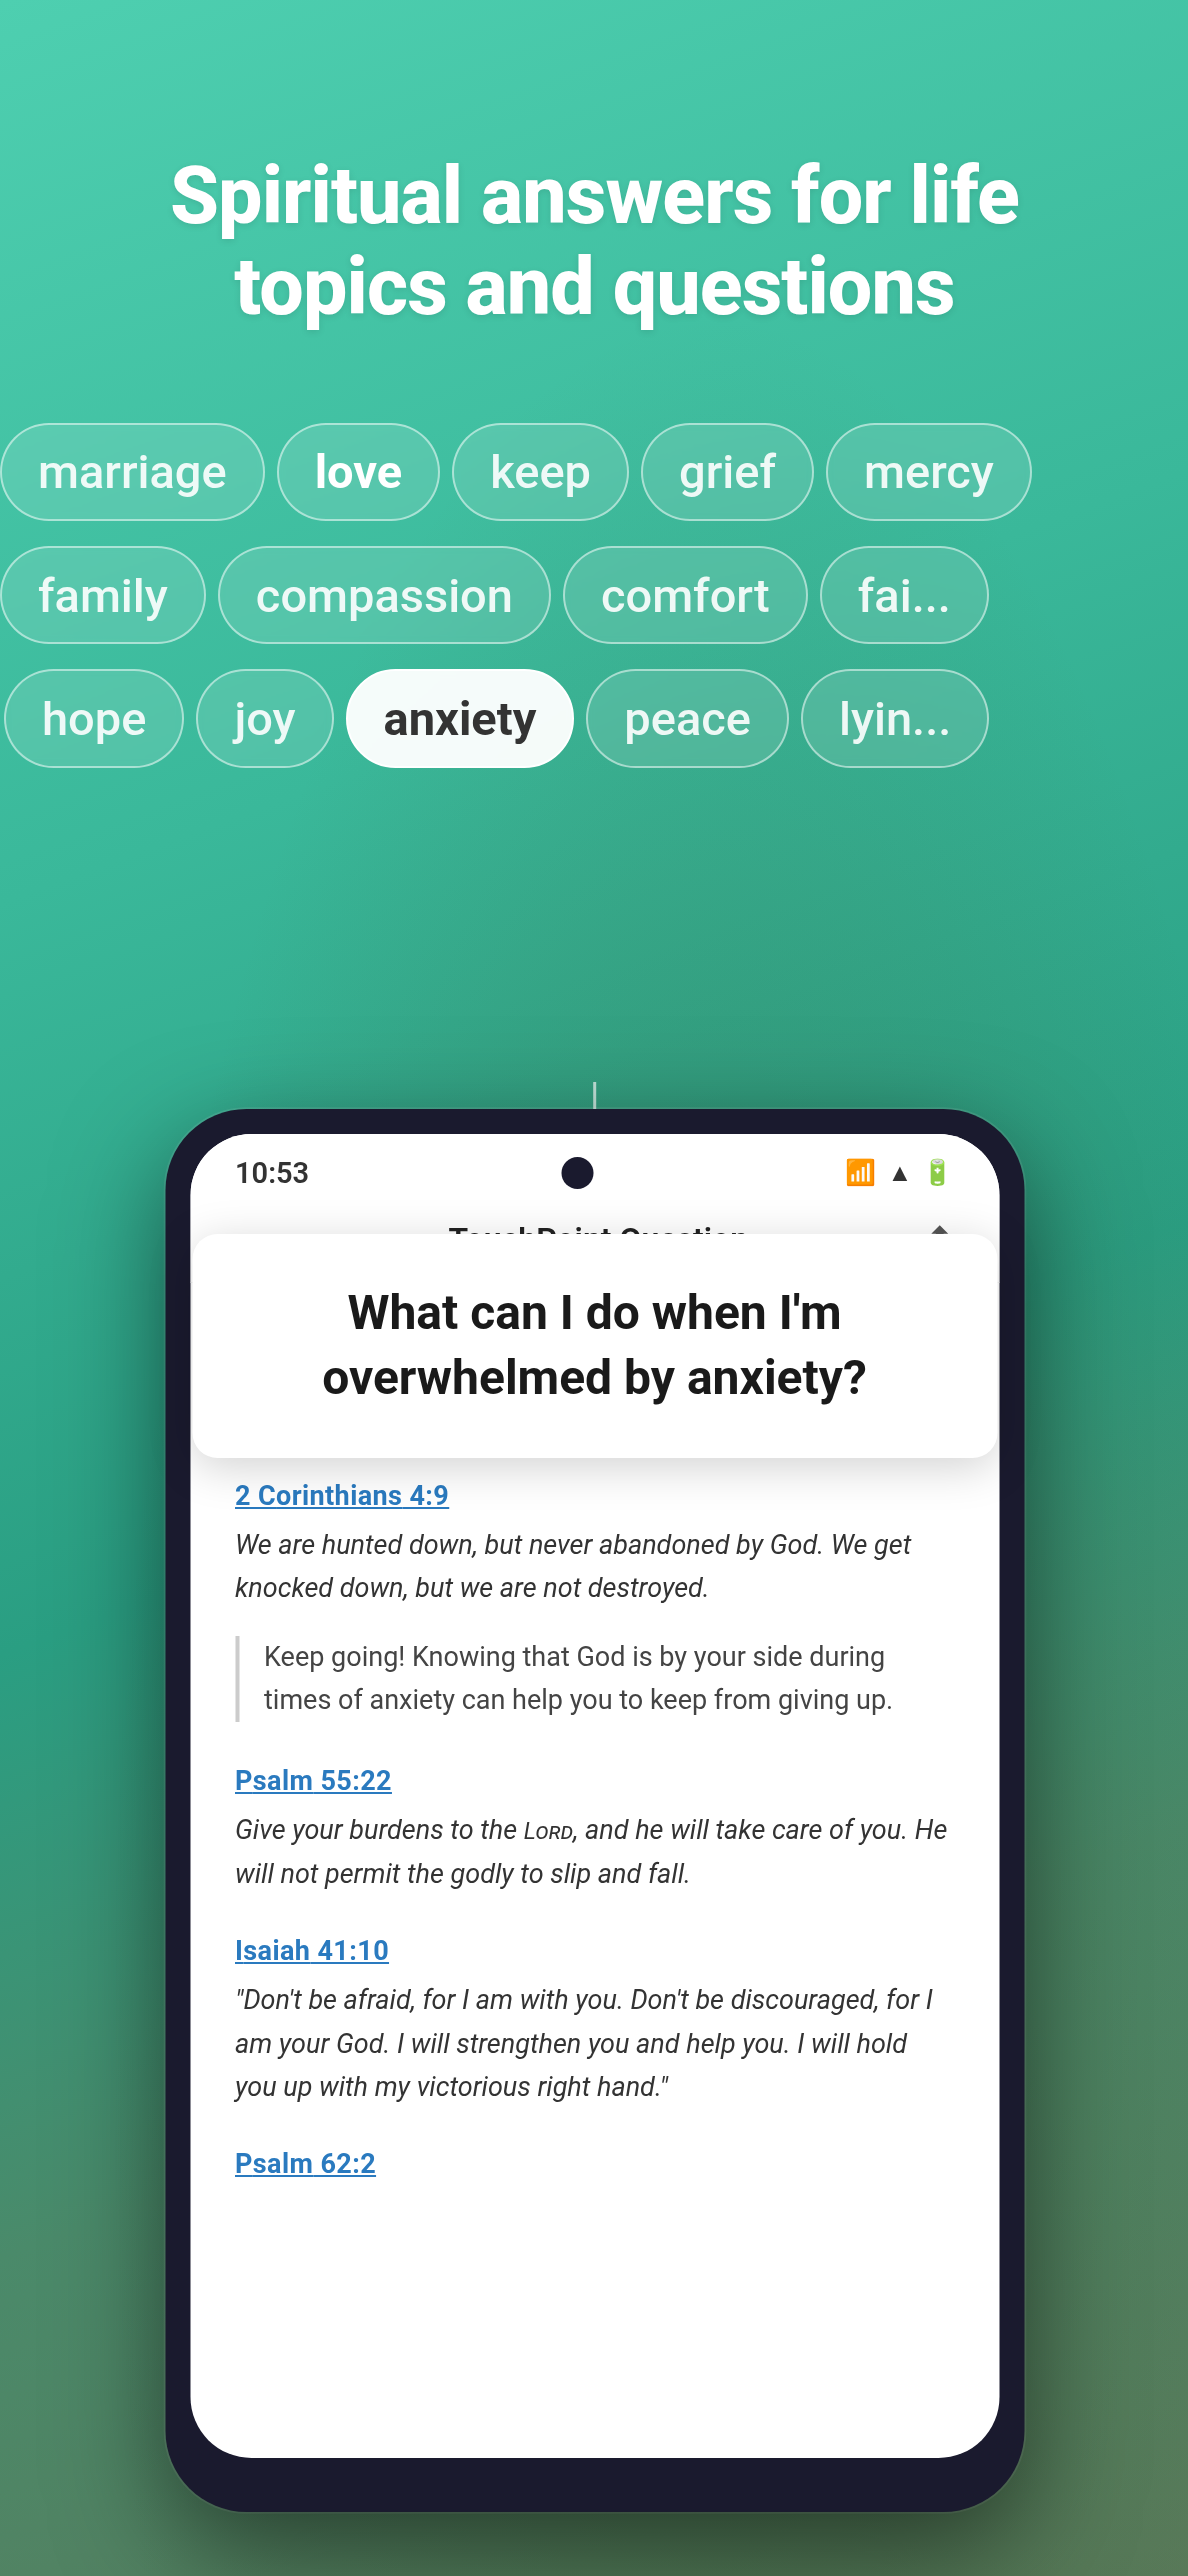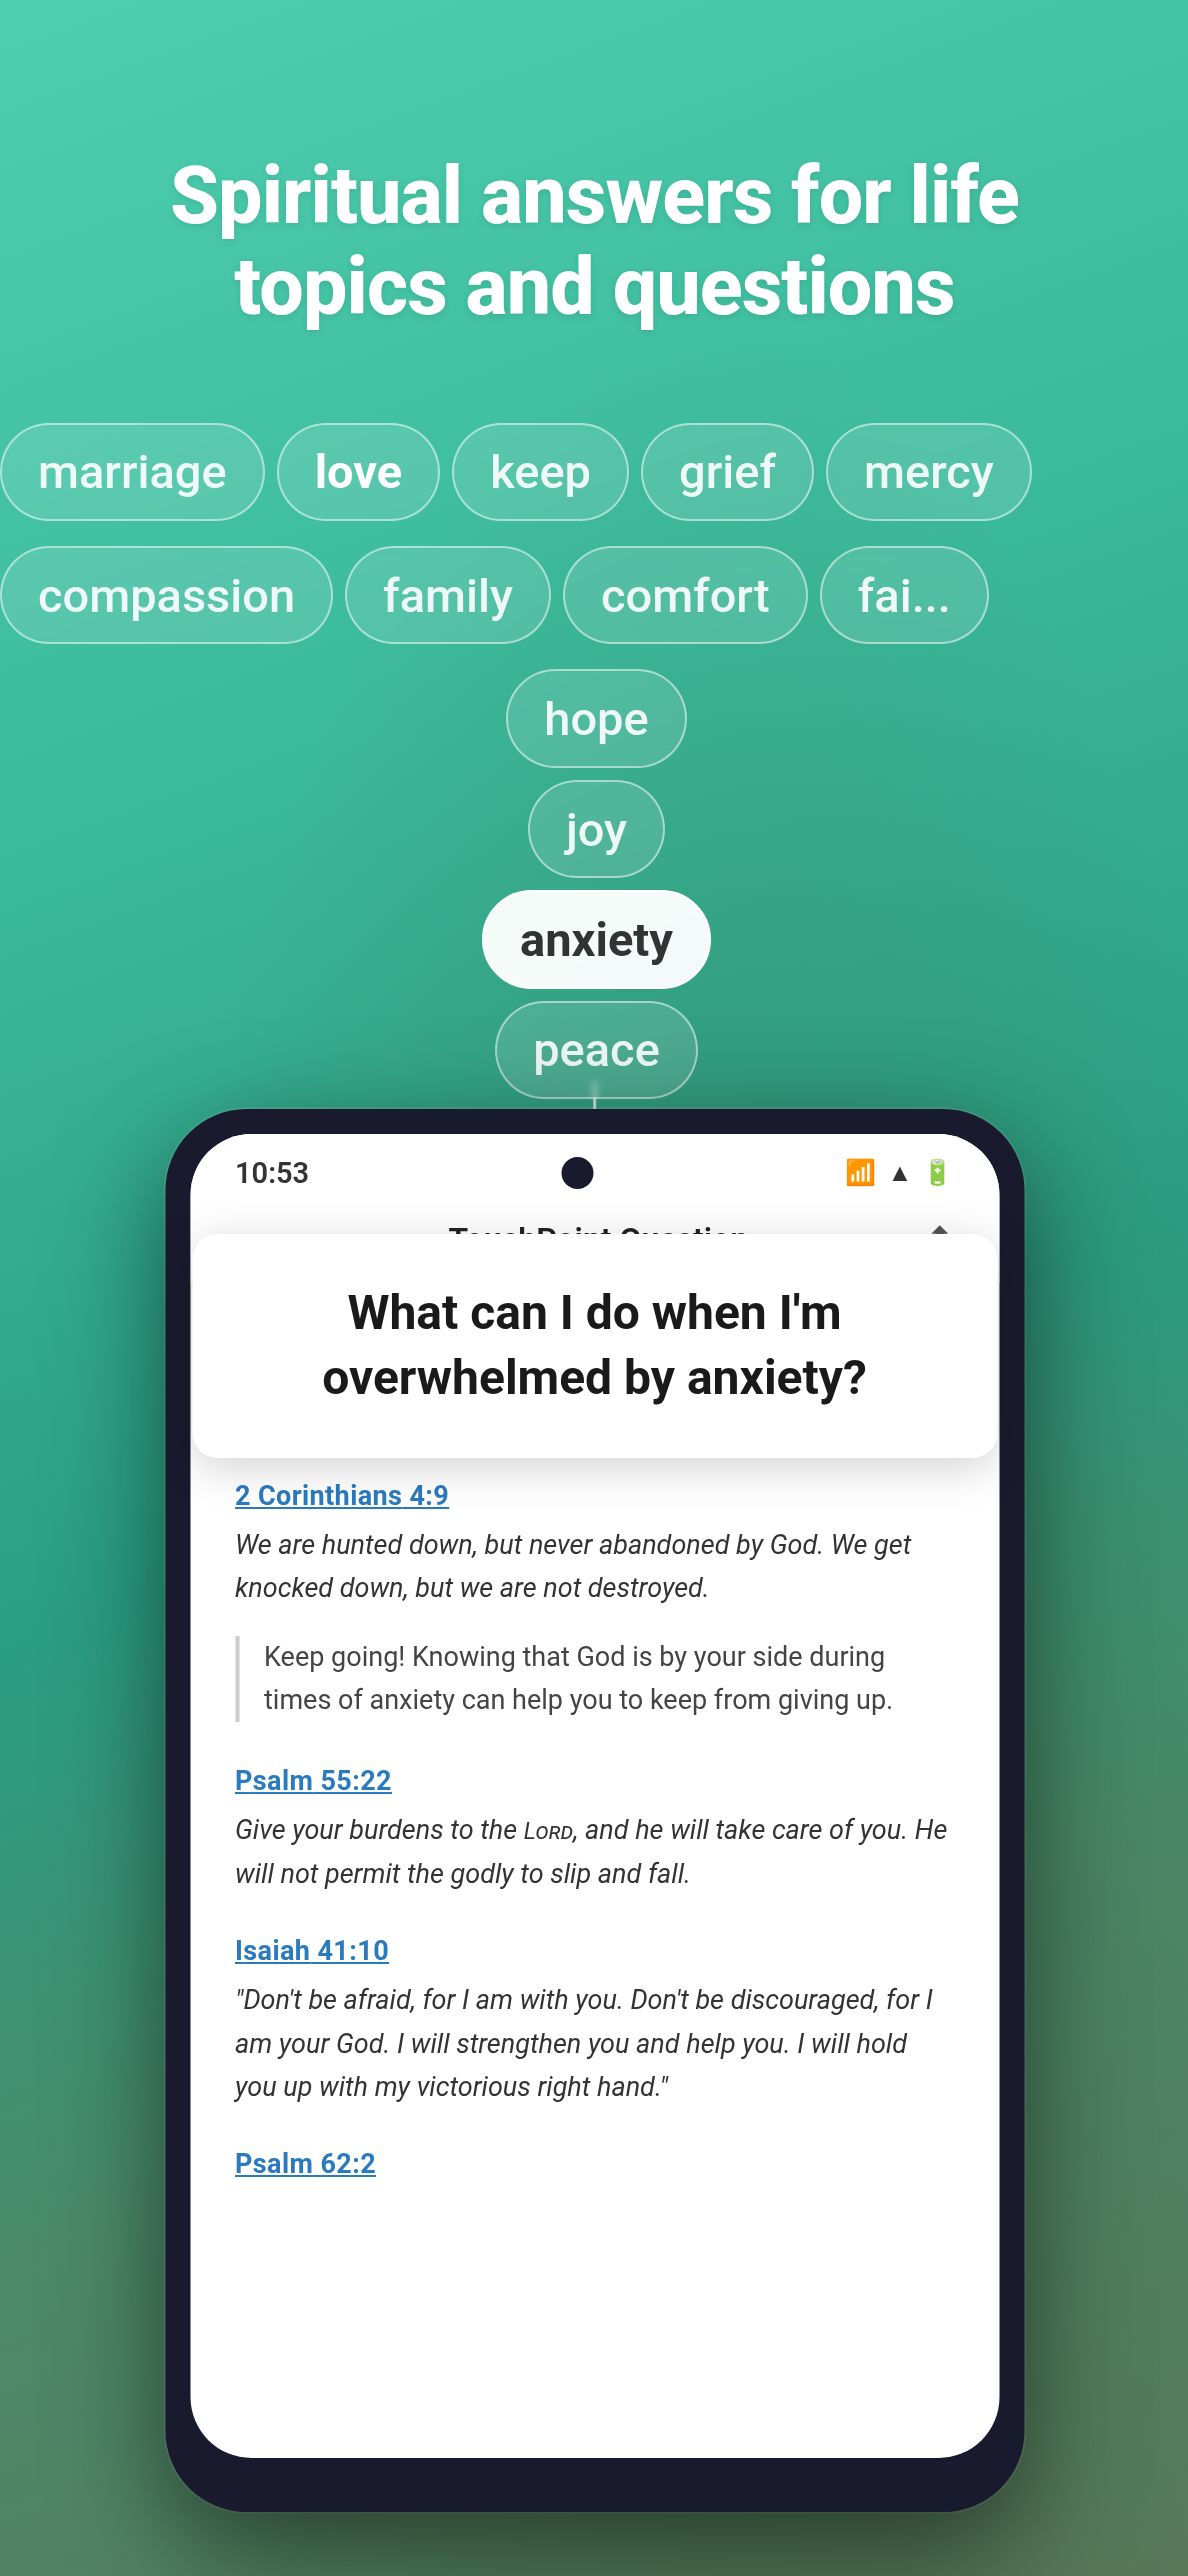--- a/index.html
+++ b/index.html
@@ -237,21 +237,21 @@
       color: #444;
       line-height: 1.6;
     }
 
     .scripture-block {
       margin-bottom: 39px;
     }
 
     .tags-row-1 { padding-left: 0px; }
     .tags-row-2 { padding-left: 0px; }
-    .tags-row-3 { padding-left: 4px; flex-direction: column; }
+    .tags-row-3 { padding-left: 4px; }
   </style>
 </head>
 <body>
 
 <div class="background"></div>
 <div class="bg-overlay"></div>
 
 <div class="header-section">
   <h1 class="header-title">
     <span>Spiritual answers for life</span><br>
@@ -261,22 +261,22 @@
 
 <div class="tags-section">
   <div class="tags-row tags-row-1">
     <span class="tag">marriage</span>
     <span class="tag bold">love</span>
     <span class="tag">keep</span>
     <span class="tag">grief</span>
     <span class="tag">mercy</span>
   </div>
   <div class="tags-row tags-row-2">
+    <span class="tag">family</span>
     <span class="tag">compassion</span>
-    <span class="tag">family</span>
     <span class="tag">comfort</span>
     <span class="tag">fai...</span>
   </div>
   <div class="tags-row tags-row-3">
     <span class="tag">hope</span>
     <span class="tag">joy</span>
     <span class="tag active">anxiety</span>
     <span class="tag">peace</span>
     <span class="tag">lyin...</span>
   </div>

